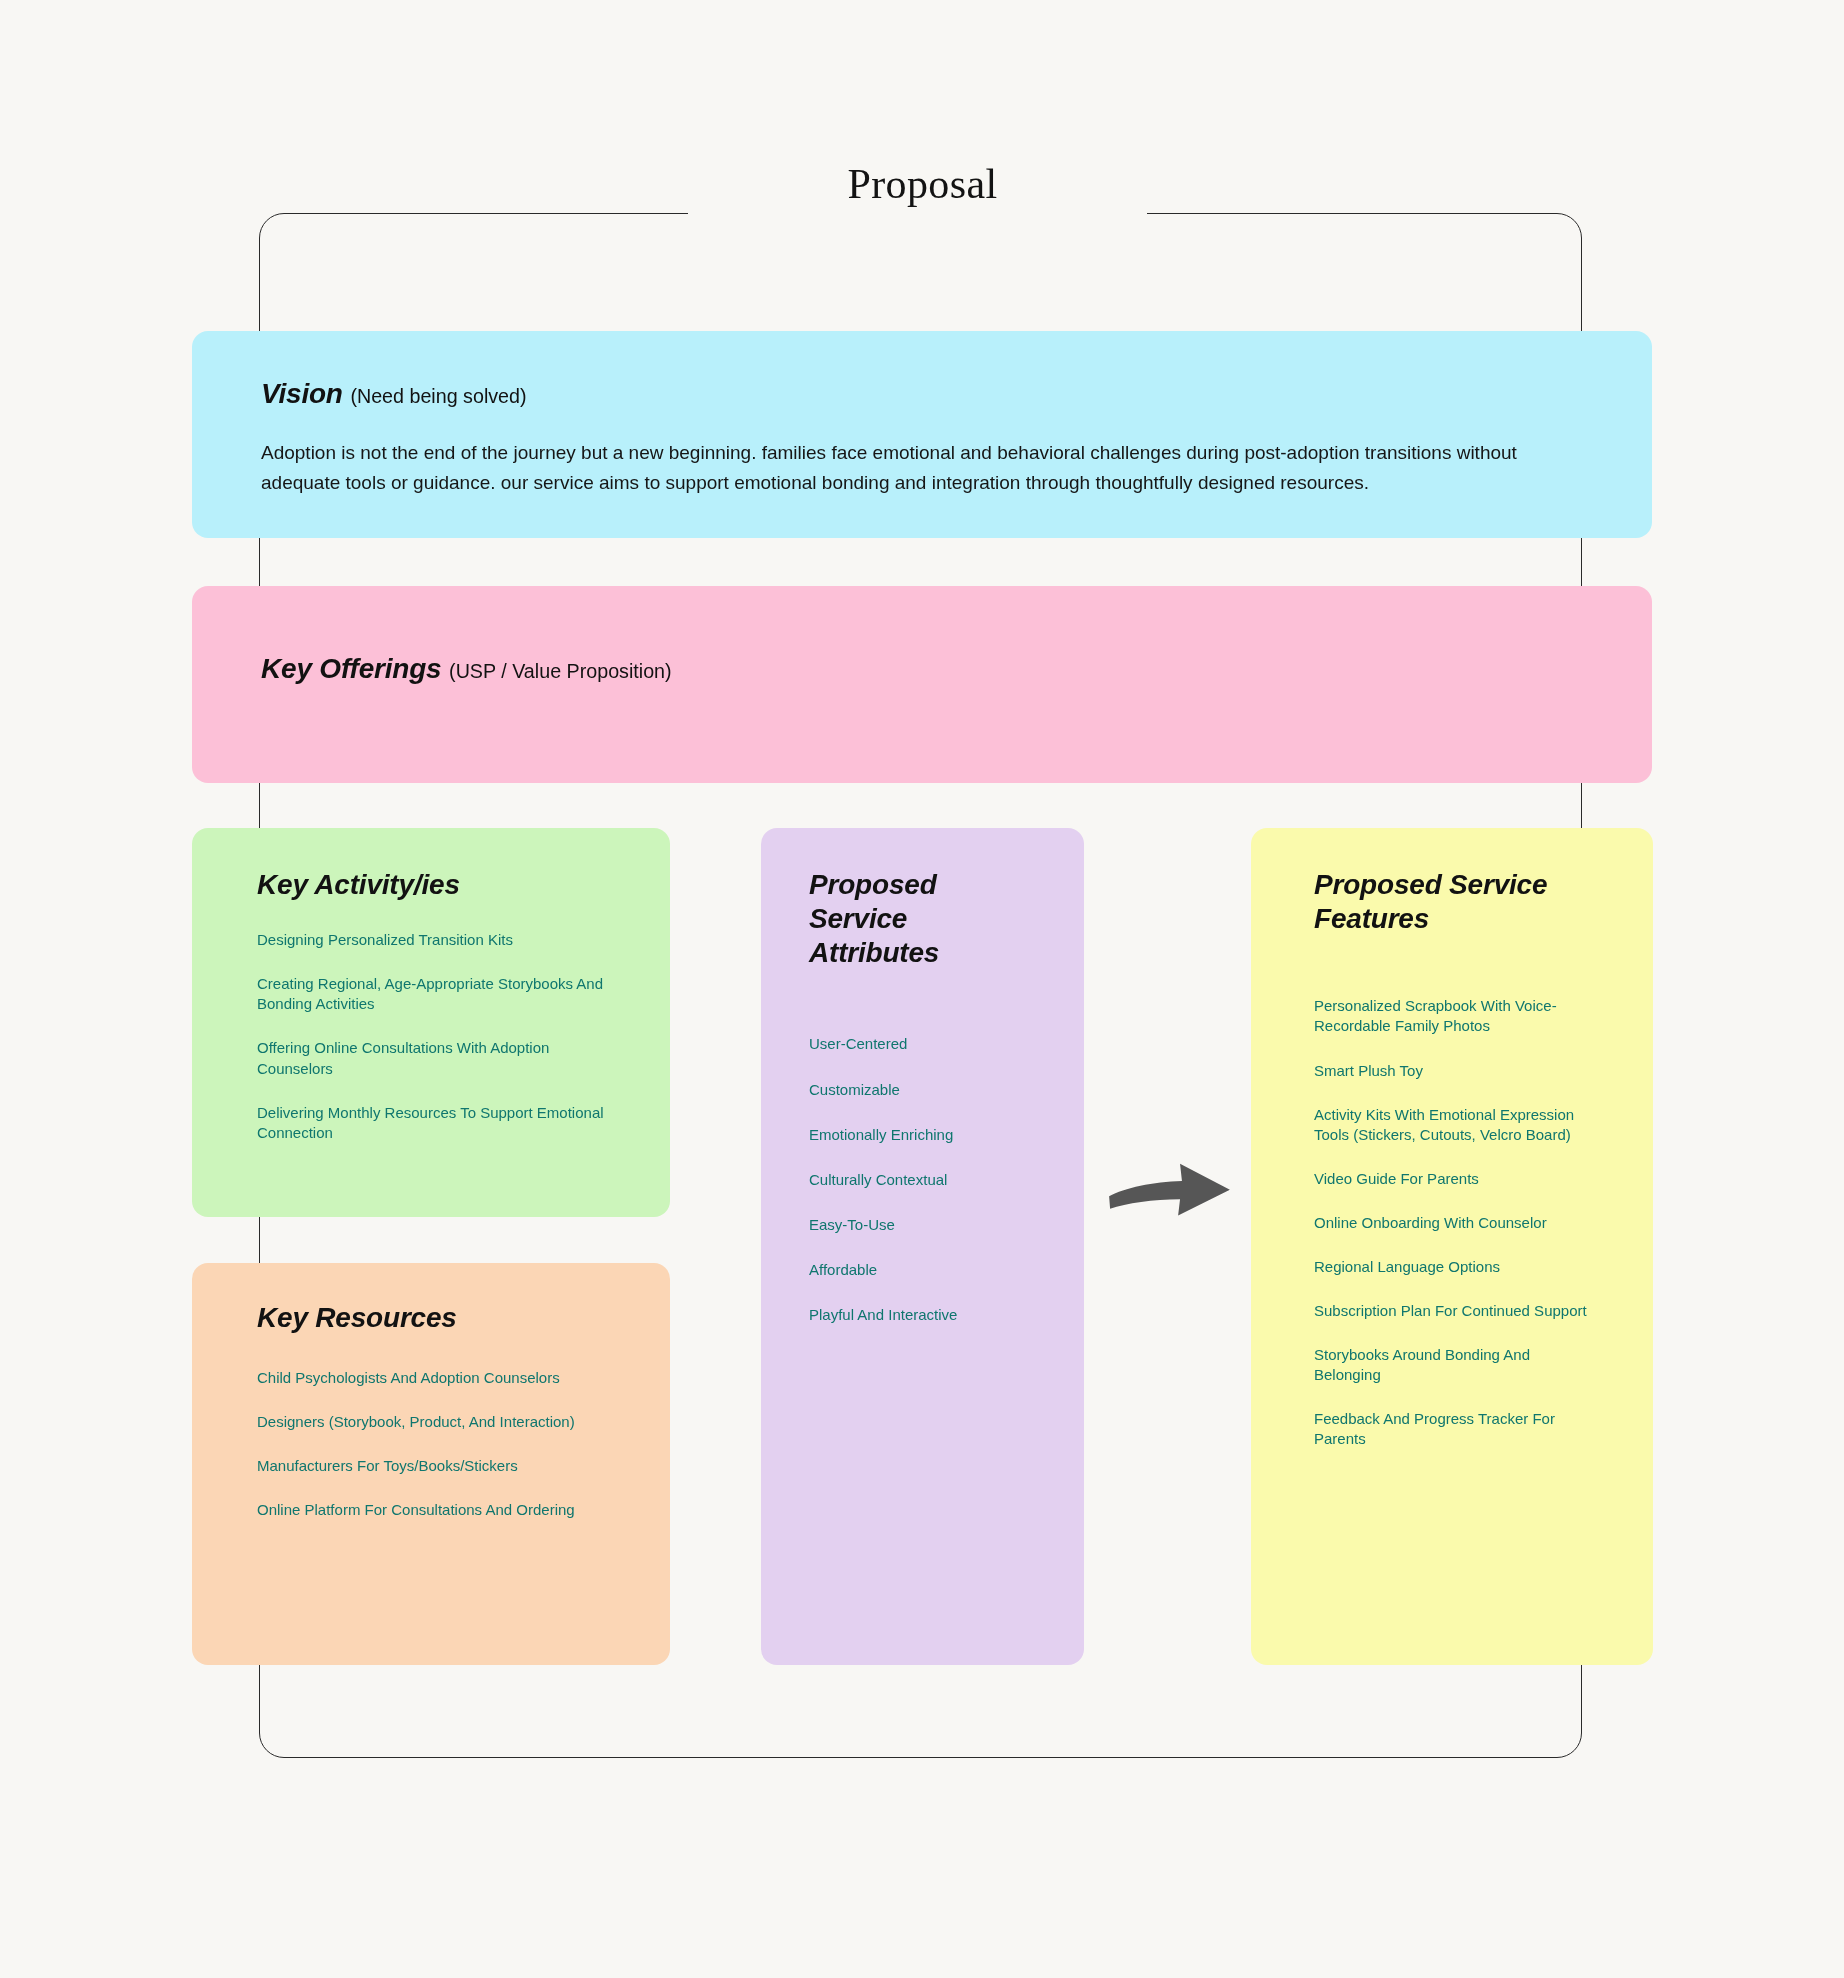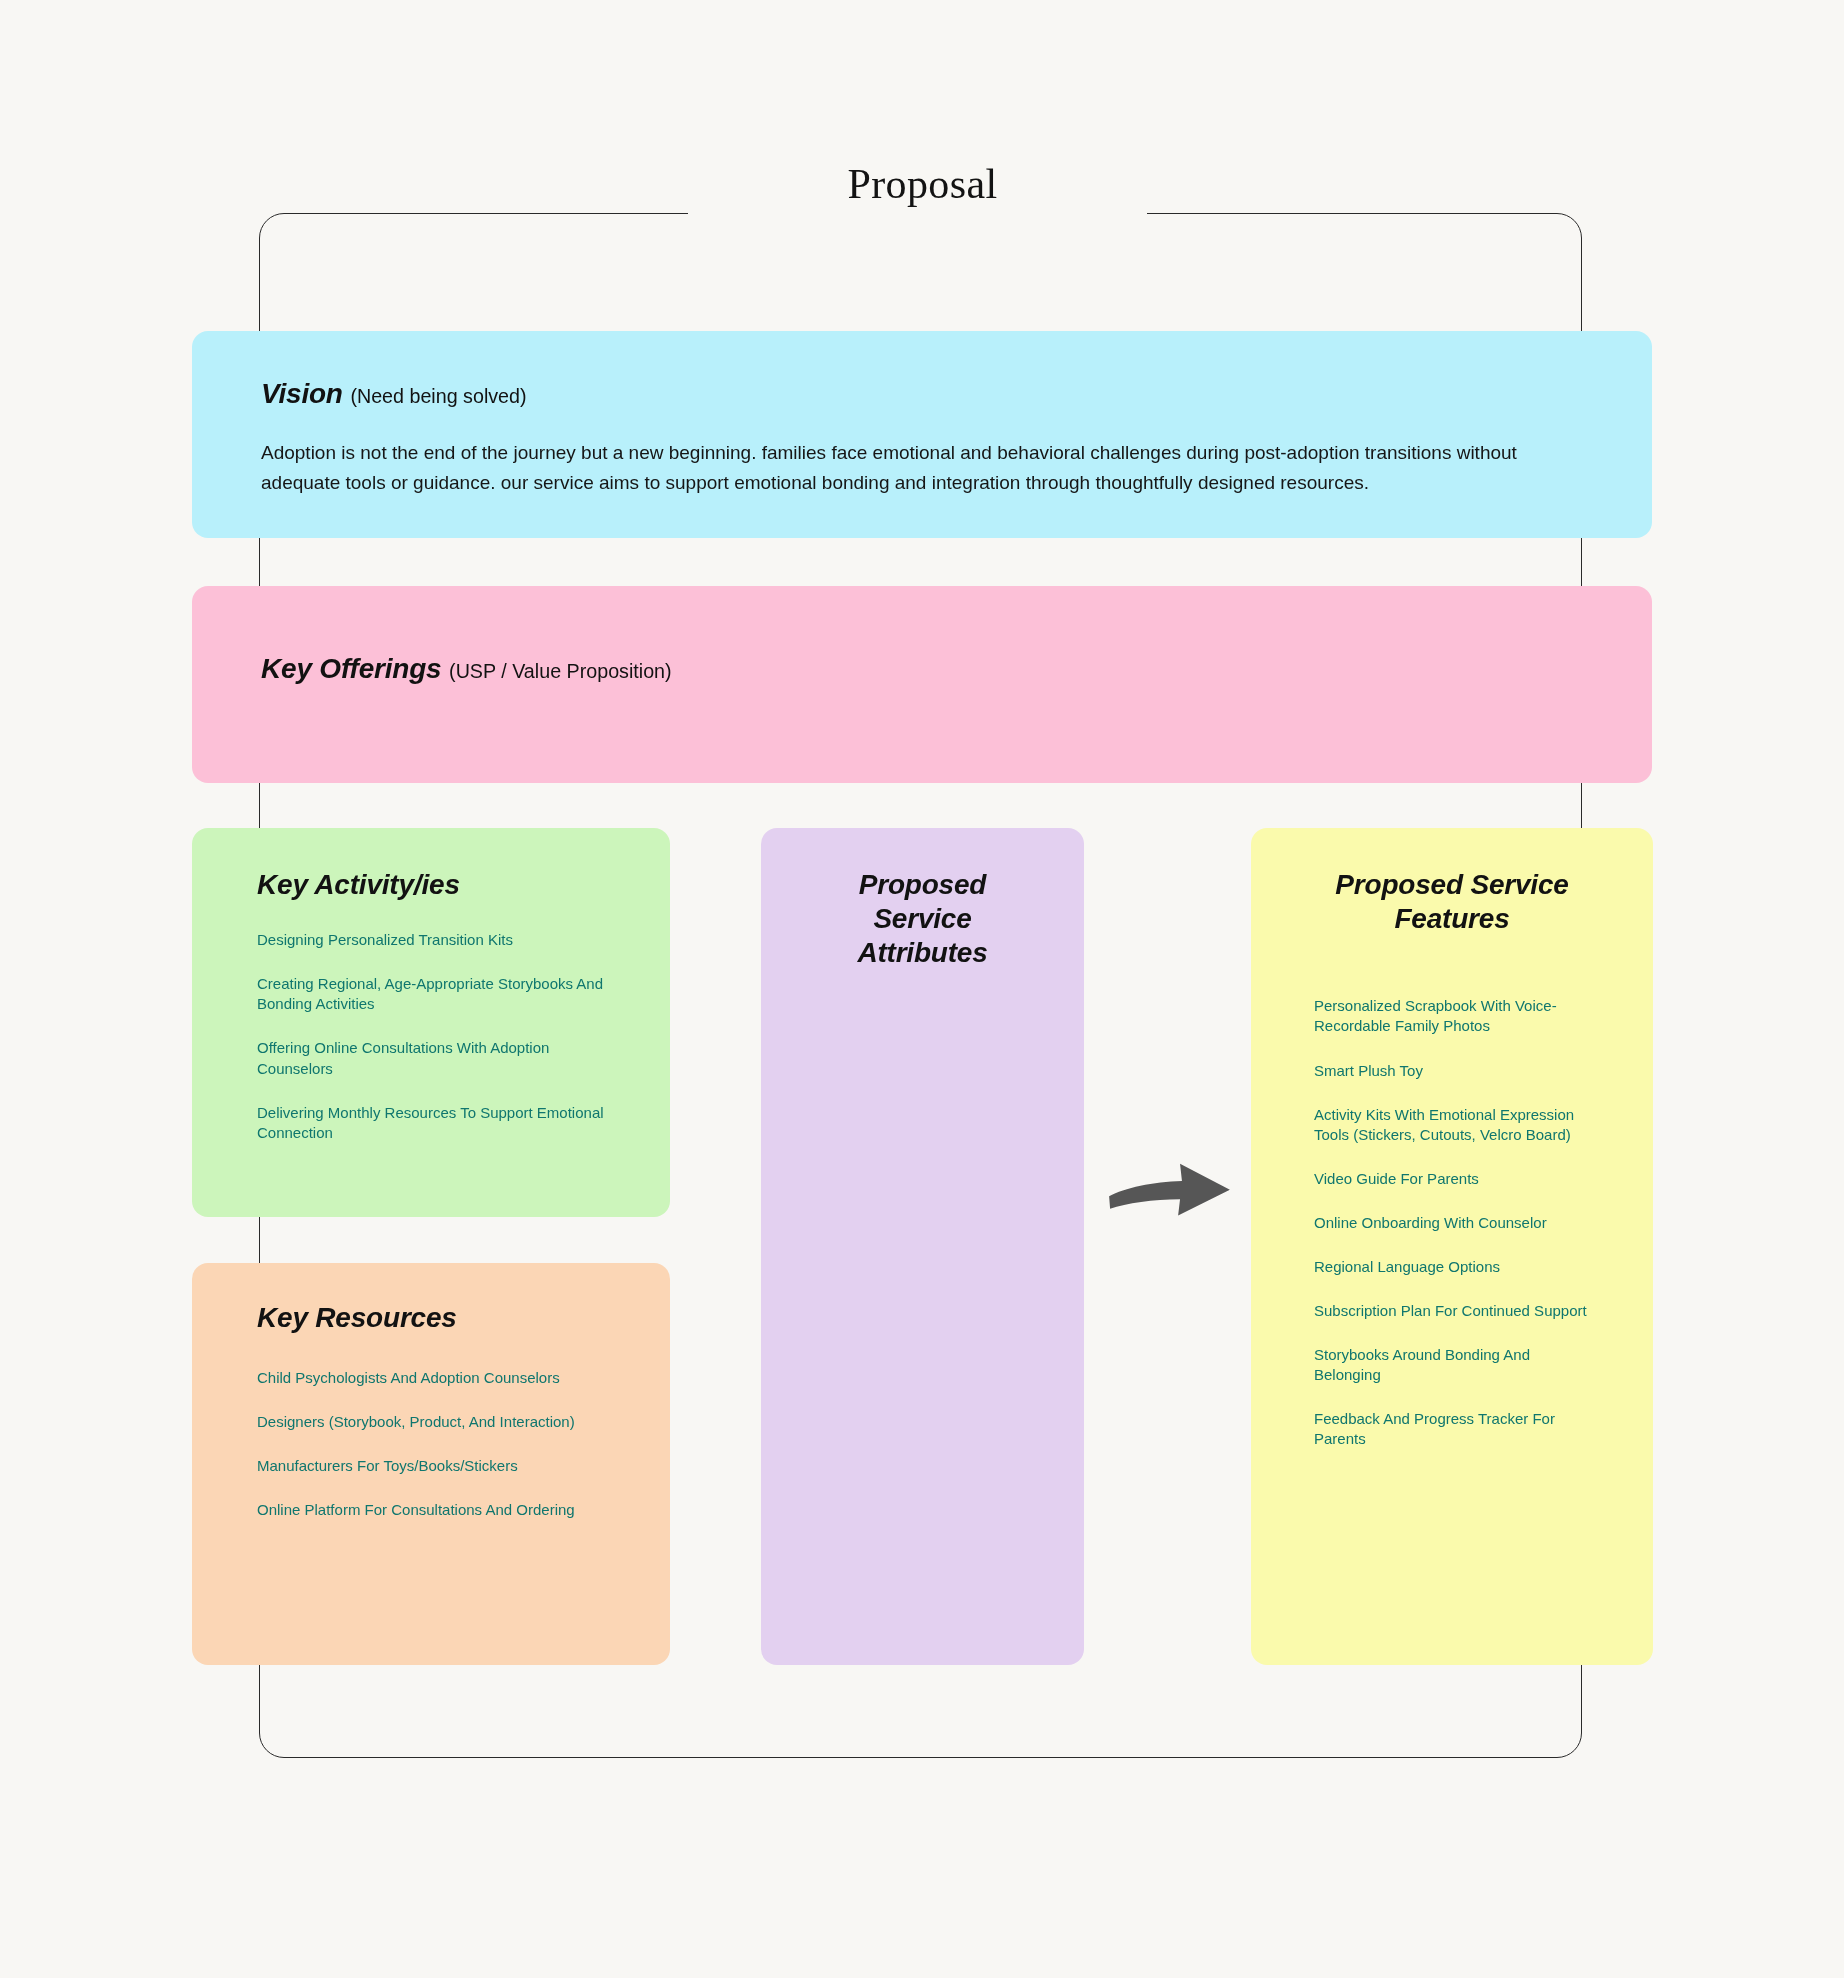--- a/index.html
+++ b/index.html
@@ -68,21 +68,21 @@
     letter-spacing: -0.2px;
     line-height: 1.22;
     color: #121212;
   }
   .card-head .sub {
     font-style: normal;
     font-weight: 400;
     font-size: 19.7px;
     letter-spacing: 0;
   }
-  .card-head .hl { display: block; text-align: center; }
+  .card-head .hl { display: block; }
 
   .card-body {
     font-size: 19px;
     line-height: 1.55;
     color: #161616;
   }
 
   
   .card-vision {
     left: 192px;
@@ -207,20 +207,29 @@
     <li>Manufacturers For Toys/Books/Stickers</li>
     <li>Online Platform For Consultations And Ordering</li>
   </ul>
 </div>
 
 <div class="card card-attributes">
   <div class="card-head">
     <span class="hl">Proposed Service</span>
     <span class="hl">Attributes</span>
   </div>
+  <ul class="list list-attributes">
+    <li>User-Centered</li>
+    <li>Customizable</li>
+    <li>Emotionally Enriching</li>
+    <li>Culturally Contextual</li>
+    <li>Easy-To-Use</li>
+    <li>Affordable</li>
+    <li>Playful And Interactive</li>
+  </ul>
 </div>
 
 <div class="arrow">
   <svg width="125" height="69" viewBox="0 0 130 72" xmlns="http://www.w3.org/2000/svg">
     <path d="M2,40 C18,31 48,25 78,24 L76,6 L128,33 L74,60 L76,43 C48,43 20,47 3,53 Z" fill="#565656"></path>
   </svg>
 </div>
 
 <div class="card card-features">
   <div class="card-head">

